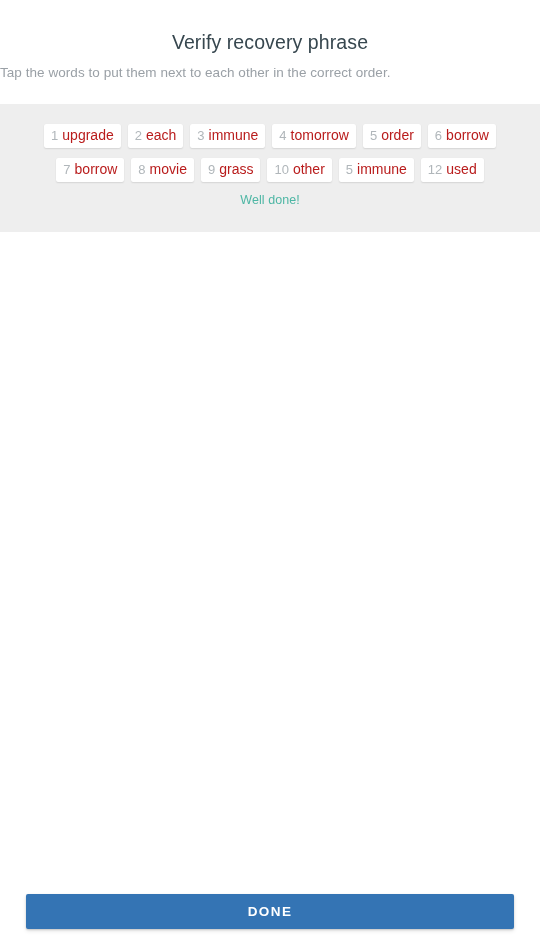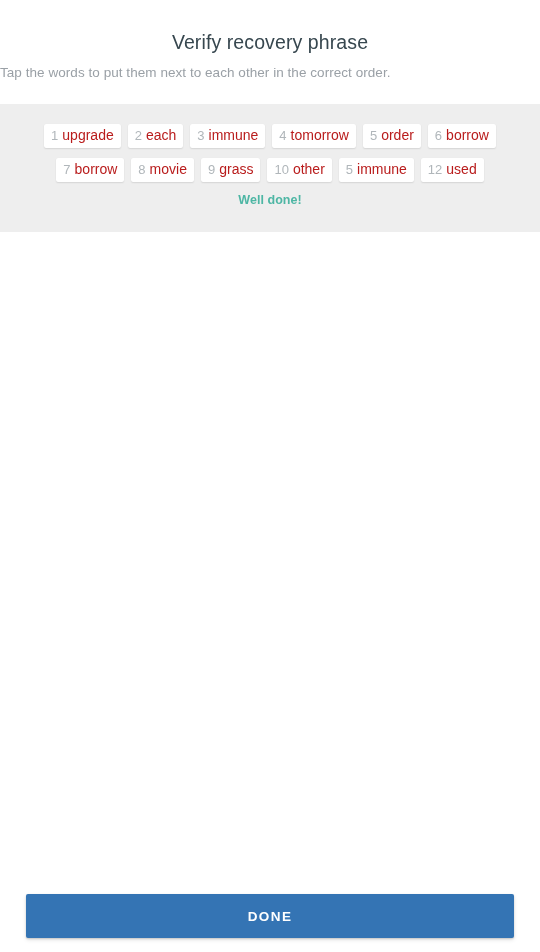--- a/index.html
+++ b/index.html
@@ -104,21 +104,21 @@
     bottom: 0;
     height: 75px;
     background: #ffffff;
     display: flex;
     align-items: flex-start;
     justify-content: center;
     padding-top: 17px;
   }
   .done-button {
     width: 488px;
-    height: 44px;
+    height: 35px;
     background: #3474b4;
     color: #ffffff;
     border: none;
     border-radius: 2px;
     font-family: "Liberation Sans", "DejaVu Sans", sans-serif;
     font-size: 13.5px;
     font-weight: bold;
     letter-spacing: 1.4px;
     text-transform: uppercase;
     cursor: pointer;
@@ -184,20 +184,20 @@
         <div class="word-chip">
           <span class="word-index">5</span>
           <span class="word-text">immune</span>
         </div>
         <div class="word-chip">
           <span class="word-index">12</span>
           <span class="word-text">used</span>
         </div>
       </div>
     </div>
-  <div class="status-message" style="color: rgb(77, 182, 164); font-weight: bold;">Well done!</div>
+  <div class="status-message" style="color: rgb(77, 182, 164);">Well done!</div>
 </div>
 
 <div class="body-space"></div>
 
 <div class="footer">
   <button class="done-button" style="background: rgb(52, 116, 180);">Done</button>
 </div>
 
 </body></html>

